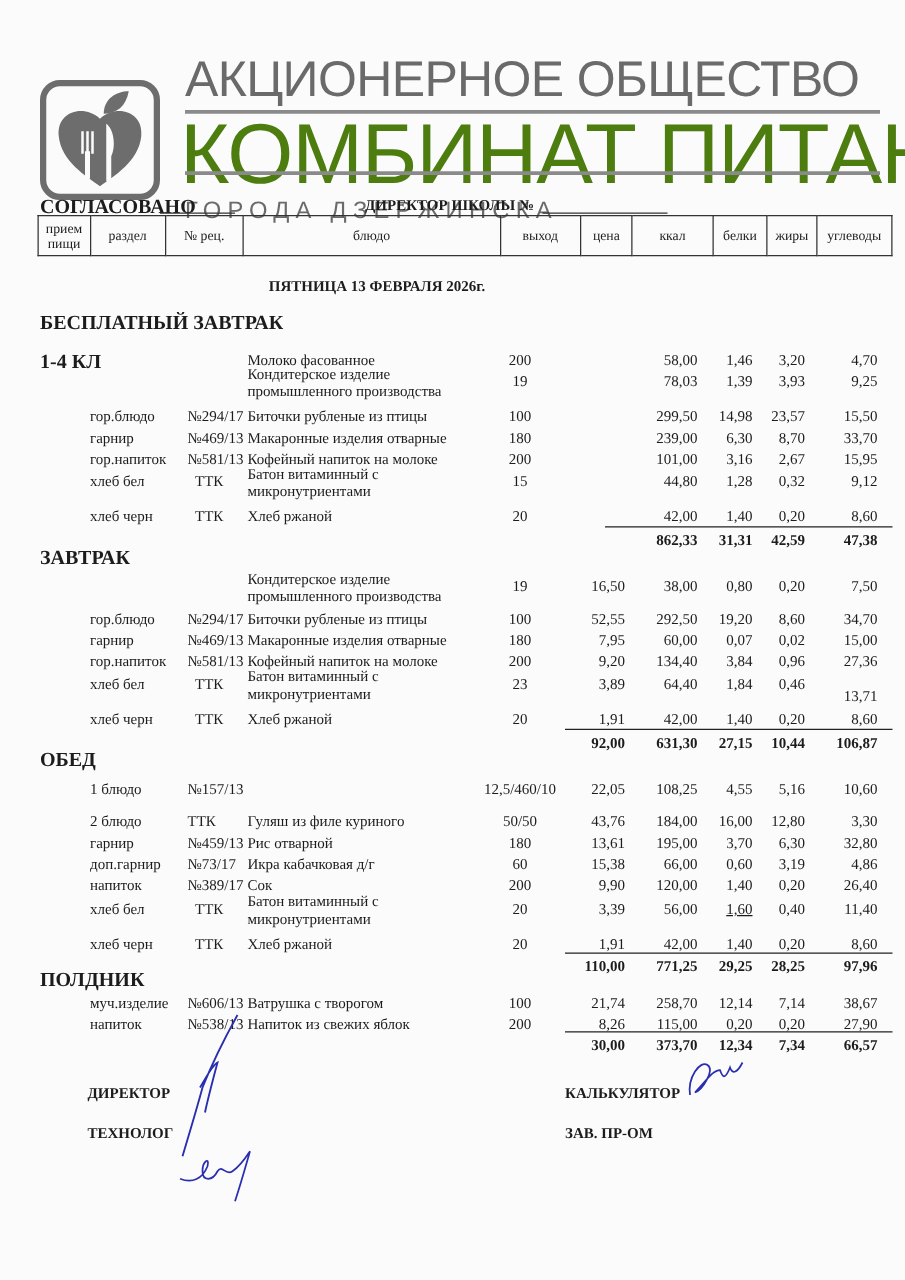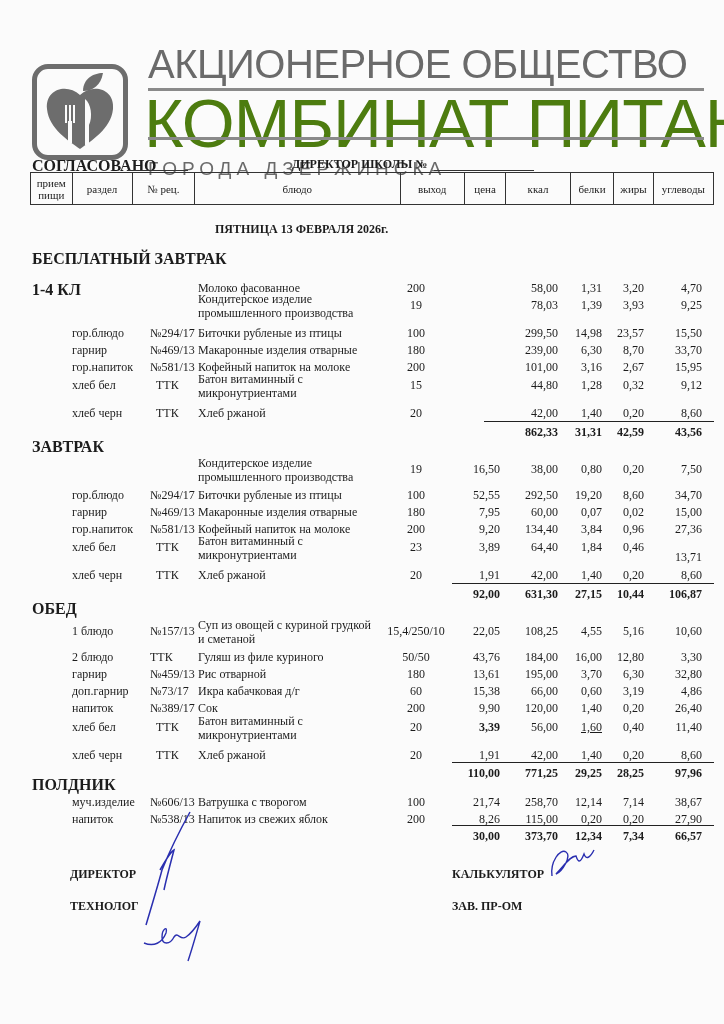--- a/index.html
+++ b/index.html
@@ -81,21 +81,21 @@
 <div id="body-rows">
     <div class="abs section" style="left: 32px; top: 250px;">БЕСПЛАТНЫЙ ЗАВТРАК</div>
     <div class="abs section" style="left: 32px; top: 281px;">1-4 КЛ</div>
     <div class="row" style="top: 281px;">
       <span class="c-cat"></span>
       <span class="c-rec"></span>
       <span class="c-dish">Молоко фасованное</span>
       <span class="c-out">200</span>
       <span class="c-price"></span>
       <span class="c-kcal">58,00</span>
-      <span class="c-prot">1,31</span>
+      <span class="c-prot">1,46</span>
       <span class="c-fat">3,20</span>
       <span class="c-carb">4,70</span>
     </div>
     <div class="row" style="top: 292px;">
       <span class="c-cat" style="top: 6px;"></span>
       <span class="c-rec" style="top: 6px;"></span>
       <span class="c-dish" style="white-space: normal; width: 182px;">Кондитерское изделие промышленного производства</span>
       <span class="c-out" style="top: 6px;">19</span>
       <span class="c-price" style="top: 6px;"></span>
       <span class="c-kcal" style="top: 6px;">78,03</span>
@@ -157,21 +157,21 @@
       <span class="c-prot">1,40</span>
       <span class="c-fat">0,20</span>
       <span class="c-carb">8,60</span>
     </div>
     <div class="tot-line" style="left: 484px; width: 230px; top: 421px;"></div>
     <div class="row total" style="top: 425px;">
       <span class="c-price"></span>
       <span class="c-kcal">862,33</span>
       <span class="c-prot">31,31</span>
       <span class="c-fat">42,59</span>
-      <span class="c-carb">43,56</span>
+      <span class="c-carb">47,38</span>
     </div>
     <div class="abs section" style="left: 32px; top: 438px;">ЗАВТРАК</div>
     <div class="row" style="top: 456px;">
       <span class="c-cat" style="top: 6px;"></span>
       <span class="c-rec" style="top: 6px;"></span>
       <span class="c-dish" style="white-space: normal; width: 182px;">Кондитерское изделие промышленного производства</span>
       <span class="c-out" style="top: 6px;">19</span>
       <span class="c-price" style="top: 6px;">16,50</span>
       <span class="c-kcal" style="top: 6px;">38,00</span>
       <span class="c-prot" style="top: 6px;">0,80</span>
@@ -238,22 +238,21 @@
       <span class="c-price">92,00</span>
       <span class="c-kcal">631,30</span>
       <span class="c-prot">27,15</span>
       <span class="c-fat">10,44</span>
       <span class="c-carb">106,87</span>
     </div>
     <div class="abs section" style="left: 32px; top: 600px;">ОБЕД</div>
     <div class="row" style="top: 618px;">
       <span class="c-cat" style="top: 6px;">1 блюдо</span>
       <span class="c-rec" style="top: 6px;">№157/13</span>
-      <span class="c-dish" style="white-space: normal; width: 182px;">Суп из овощей с куриной грудкой и сметаной</span>
-      <span class="c-out" style="top: 6px;">15,4/250/10</span>
+      <span class="c-out" style="top: 6px;">12,5/460/10</span>
       <span class="c-price" style="top: 6px;">22,05</span>
       <span class="c-kcal" style="top: 6px;">108,25</span>
       <span class="c-prot" style="top: 6px;">4,55</span>
       <span class="c-fat" style="top: 6px;">5,16</span>
       <span class="c-carb" style="top: 6px;">10,60</span>
     </div>
     <div class="row" style="top: 650px;">
       <span class="c-cat">2 блюдо</span>
       <span class="c-rec">ТТК</span>
       <span class="c-dish">Гуляш из филе куриного</span>
@@ -295,21 +294,21 @@
       <span class="c-kcal">120,00</span>
       <span class="c-prot">1,40</span>
       <span class="c-fat">0,20</span>
       <span class="c-carb">26,40</span>
     </div>
     <div class="row" style="top: 714px;">
       <span class="c-cat" style="top: 6px;">хлеб бел</span>
       <span class="c-rec" style="top: 6px; left: 156px;">ТТК</span>
       <span class="c-dish" style="white-space: normal; width: 182px;">Батон витаминный с микронутриентами</span>
       <span class="c-out" style="top: 6px;">20</span>
-      <span class="c-price" style="top: 6px; font-weight: bold;">3,39</span>
+      <span class="c-price" style="top: 6px;">3,39</span>
       <span class="c-kcal" style="top: 6px;">56,00</span>
       <span class="c-prot" style="top: 6px; text-decoration: underline;">1,60</span>
       <span class="c-fat" style="top: 6px;">0,40</span>
       <span class="c-carb" style="top: 6px;">11,40</span>
     </div>
     <div class="row" style="top: 748px;">
       <span class="c-cat">хлеб черн</span>
       <span class="c-rec" style="left: 156px;">ТТК</span>
       <span class="c-dish">Хлеб ржаной</span>
       <span class="c-out">20</span>

